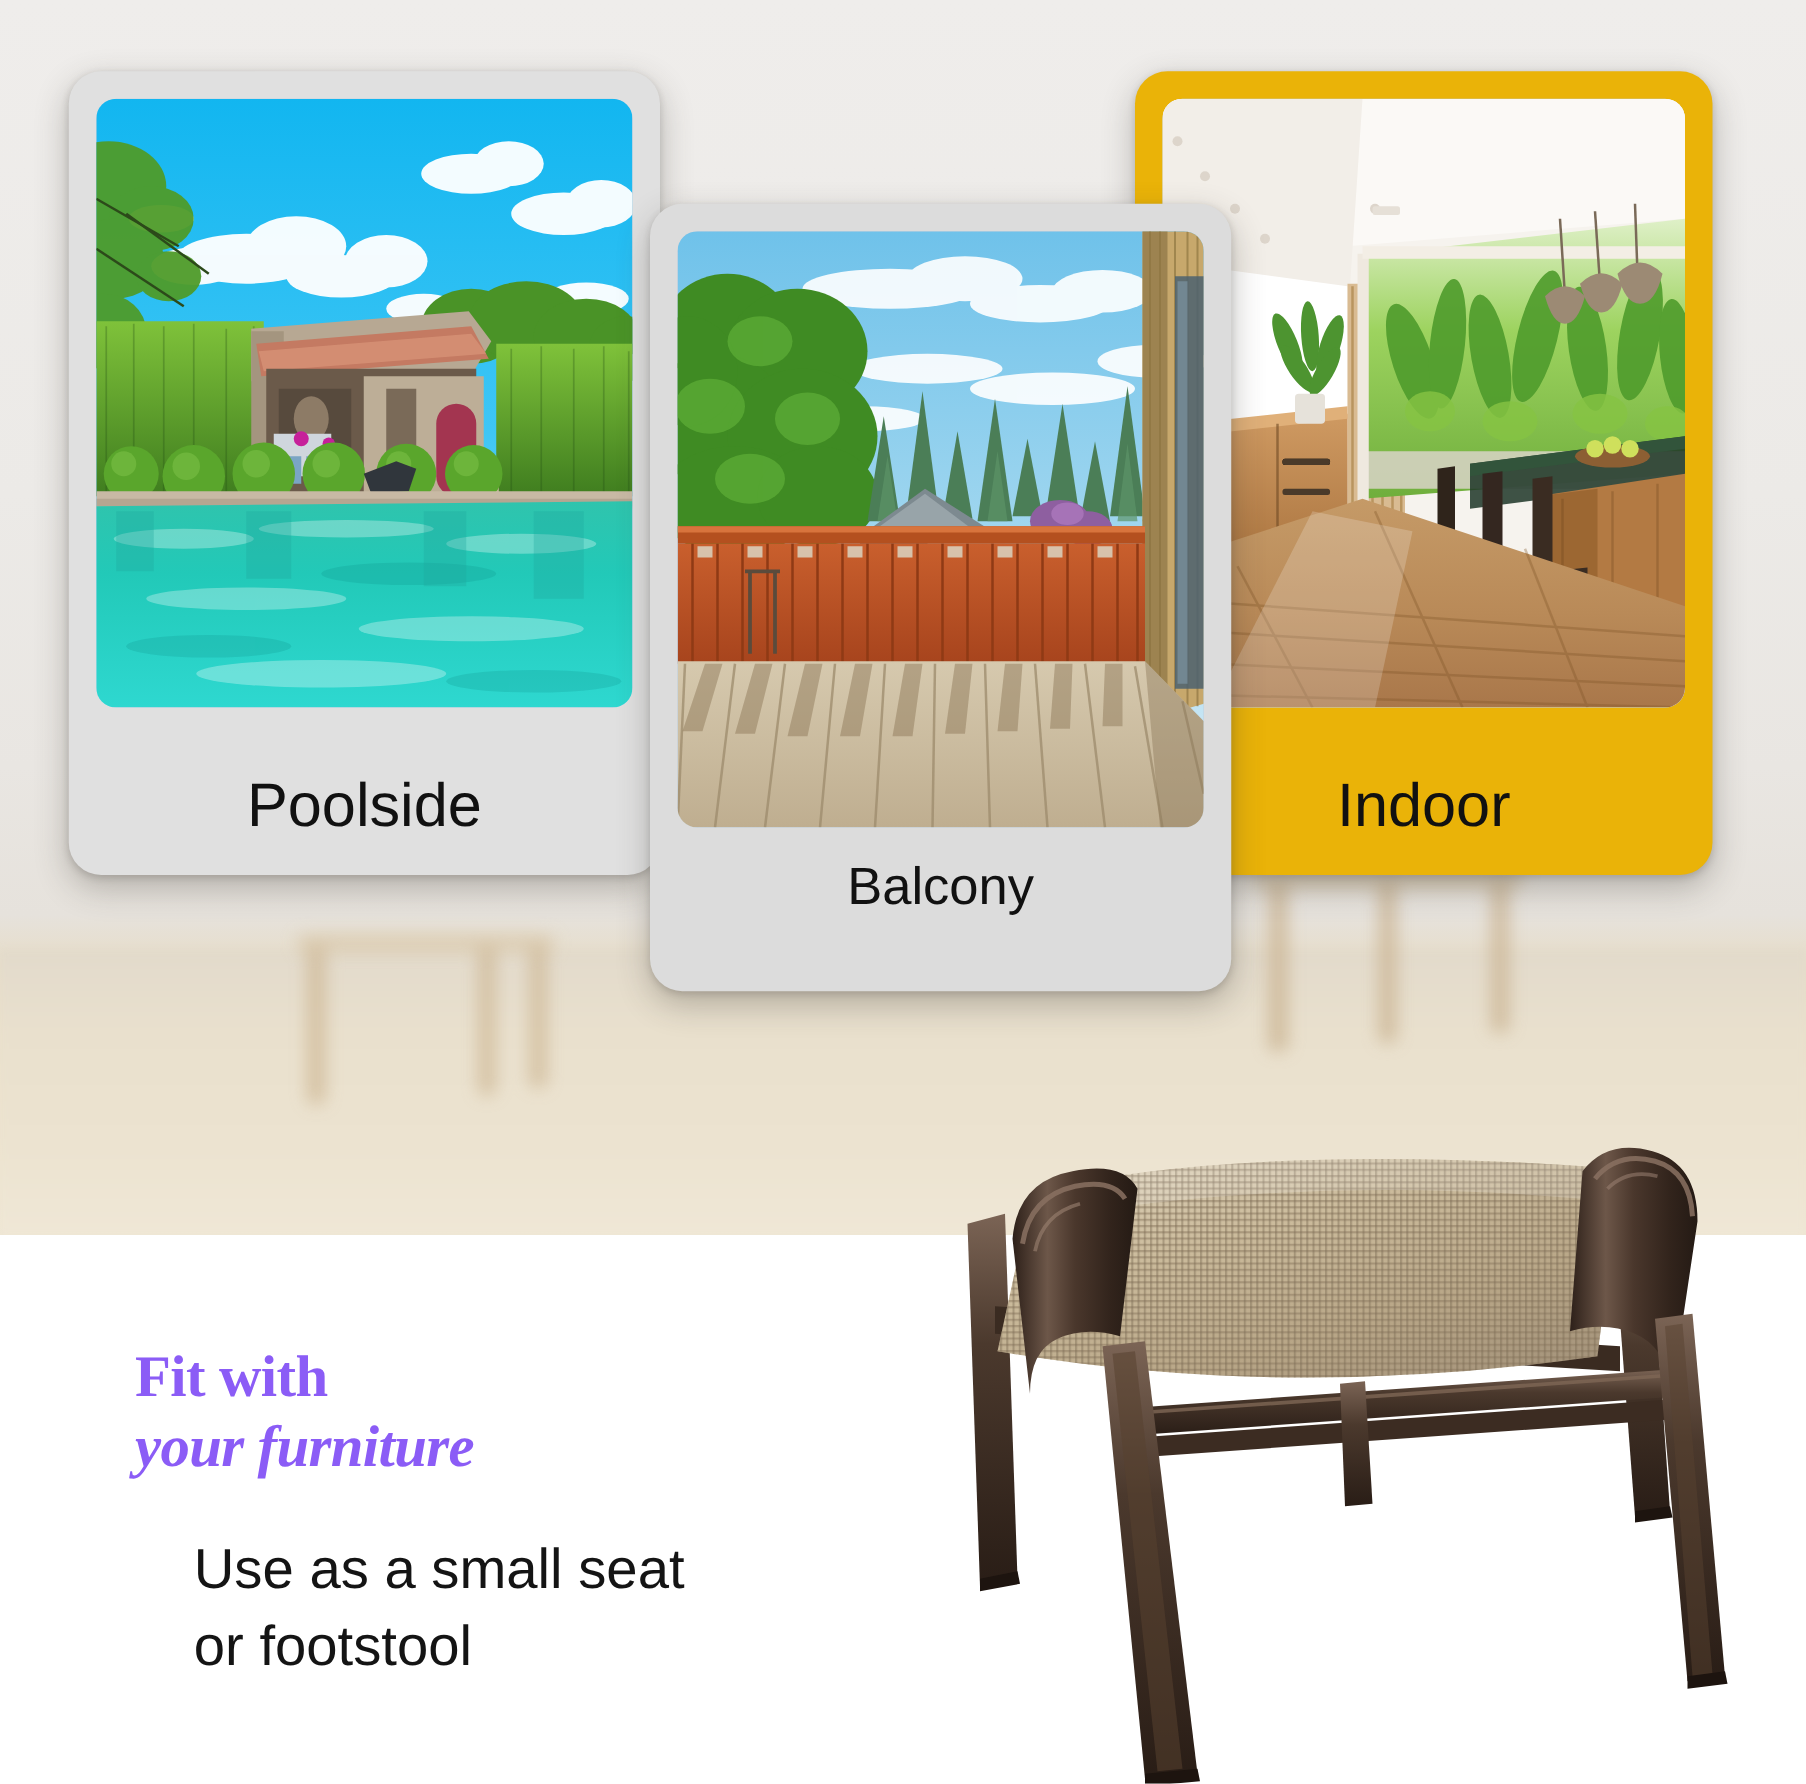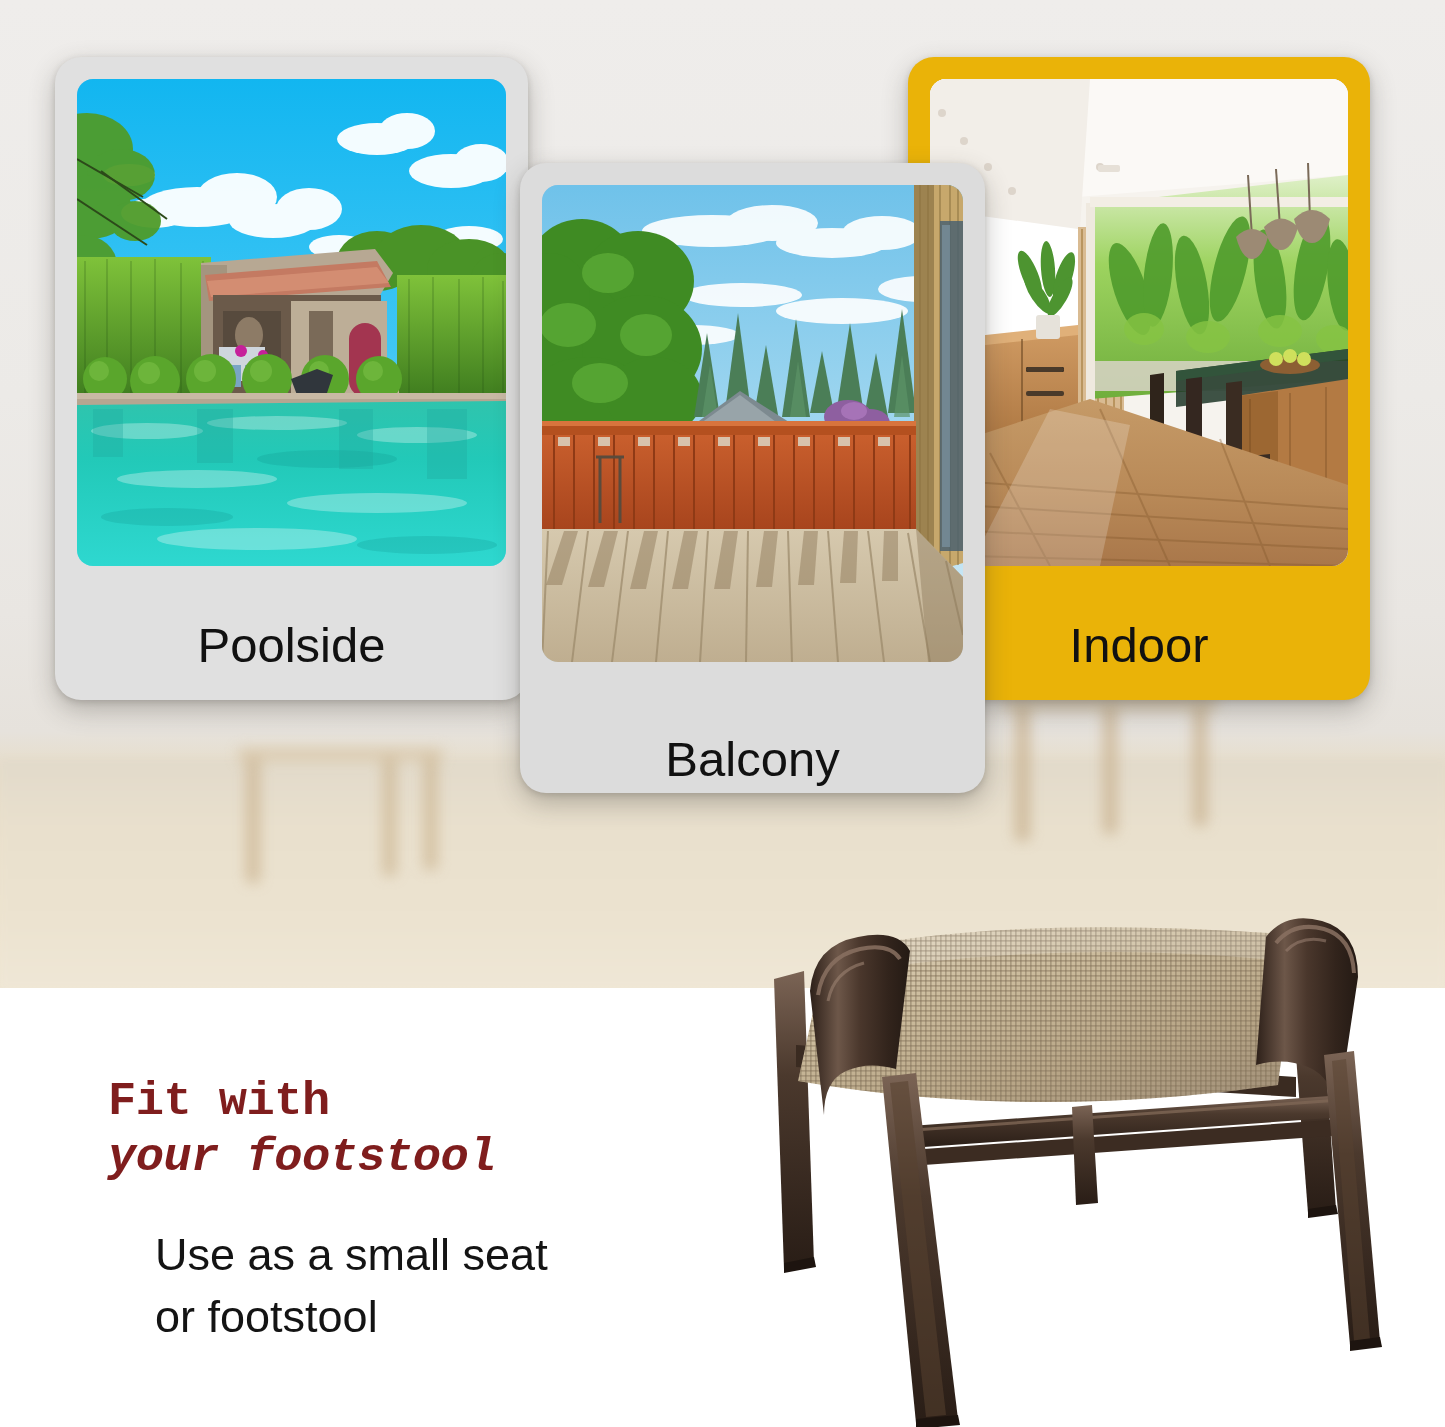--- a/index.html
+++ b/index.html
@@ -33,22 +33,22 @@
   }
   .card-inner{position:absolute;border-radius:16px;overflow:hidden;background:#bcd;}
   .card-label{
     position:absolute;left:0;right:0;text-align:center;color:#111;
     font-family:"Liberation Sans",sans-serif;font-weight:400;
   }
 
   
   #copy-block{position:absolute;left:108px;top:1074px;width:620px;}
   .head-line{
-    font-family:Liberation Mono, monospace;font-weight:bold;
-    font-size:47px;line-height:56px;color:#7f1d1d;letter-spacing:-.5px;
+    font-family:Liberation Serif, serif;font-weight:bold;
+    font-size:47px;line-height:56px;color:#8b5cf6;letter-spacing:-.5px;
   }
   .head-line.ital{font-style:italic;}
   #copy-sub{
     margin-top:38px;font-size:45px;line-height:62px;color:#141414;font-weight:400;margin-left:47px;
   }
 
   
   #product{position:absolute;left:700px;top:895px;width:700px;height:532px;}
 </style>
 </head>
@@ -518,21 +518,21 @@
           <polygon points="142,346 156,346 146,404 130,404"></polygon>
           <polygon points="182,346 196,346 188,404 172,404"></polygon>
           <polygon points="222,346 236,346 230,402 214,402"></polygon>
           <polygon points="262,346 276,346 272,400 256,400"></polygon>
           <polygon points="302,346 316,346 314,398 298,398"></polygon>
           <polygon points="342,346 356,346 356,396 340,396"></polygon>
         </g>
         <polygon points="374,344 421,392 421,477 386,477" fill="#8d7a5c" opacity=".45"></polygon>
       </svg>
     </div>
-    <div class="card-label" style="top:568px;font-size:49px;">Balcony</div>
+    <div class="card-label" style="top:522px;font-size:42px;">Balcony</div>
   </div>
 
   <svg id="product" viewBox="0 0 700 532">
     <defs>
       <linearGradient id="metal" x1="0" y1="0" x2="1" y2="0">
         <stop offset="0%" stop-color="#2d2019"></stop>
         <stop offset="28%" stop-color="#6d5749"></stop>
         <stop offset="50%" stop-color="#4a372c"></stop>
         <stop offset="78%" stop-color="#32241c"></stop>
         <stop offset="100%" stop-color="#241a14"></stop>
@@ -587,20 +587,20 @@
     <path d="M632 166 l14 -2 l24 280 l-16 2 z" fill="#57412f" opacity=".5"></path>
     <path d="M650 446 l30 -4 l2 10 l-32 4 z" fill="#1d140f"></path>
 
     <path d="M84 368 l30 -6 l2 10 l-32 6 z" fill="#1d140f"></path>
 
     <path d="M608 314 l28 -4 l2 9 l-30 4 z" fill="#1d140f"></path>
   </svg>
 
   <div id="copy-block">
     <div class="head-line">Fit with</div>
-    <div class="head-line ital">your footstool</div>
+    <div class="head-line ital">your furniture</div>
     <div id="copy-sub">
       <div>Use as a small seat</div>
       <div>or footstool</div>
     </div>
   </div>
 
 </div>
 
 </body></html>

